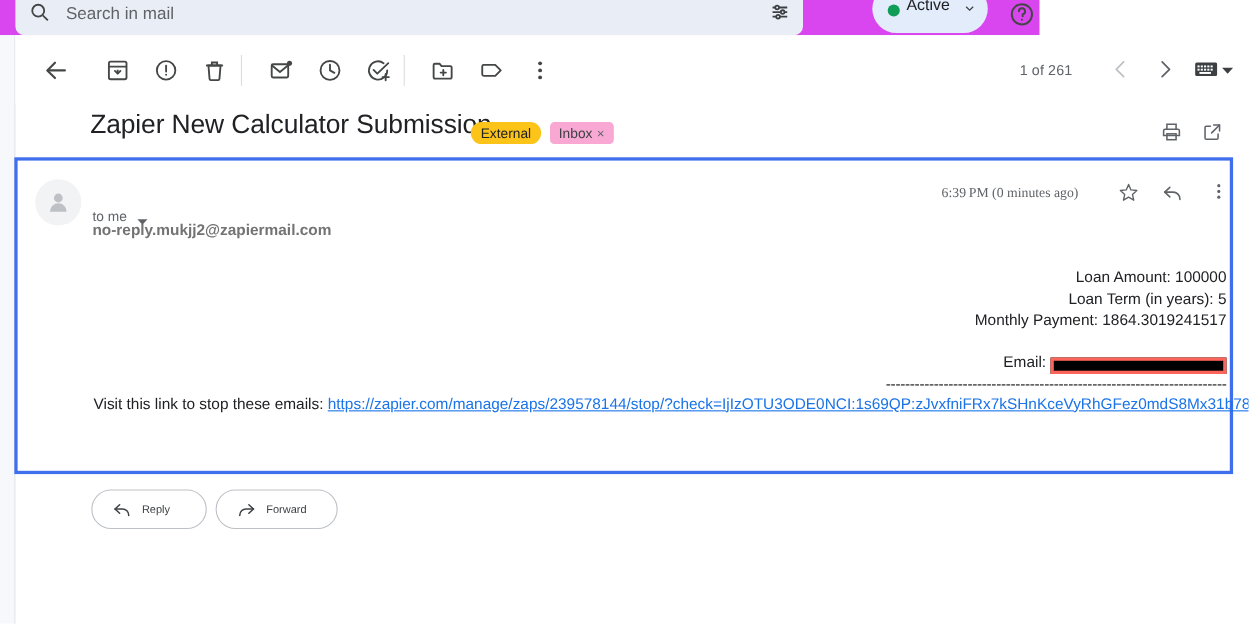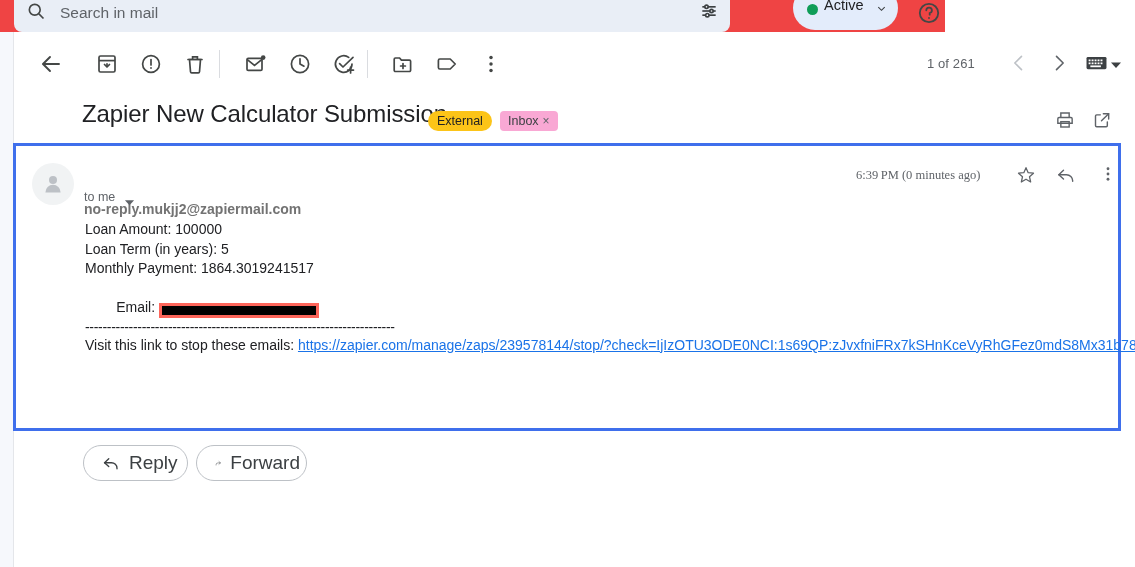--- a/index.html
+++ b/index.html
@@ -15,21 +15,21 @@
   #app {
     position: relative;
     width: 1135px; height: 567px;
     background: #ffffff;
   }
 
   
   .topbar {
     position: absolute; top: 0; left: 0;
     width: 945px; height: 32px;
-    background: #ef4444;
+    background: #d946ef;
     overflow: hidden;
   }
   .search-pill {
     position: absolute; left: 14px; top: -14px;
     width: 716px; height: 46px;
     background: #e9eef6;
     border-radius: 8px;
   }
   .search-icon {
     position: absolute; left: 12px; top: 15px;
@@ -234,22 +234,23 @@
     position: absolute; left: 1040px; top: 19px;
     width: 20px; height: 20px; color: #5f6368;
   }
   .msg-more {
     position: absolute; left: 1083px; top: 19px;
     width: 18px; height: 18px; color: #5f6368;
   }
 
   
   .body-wrap {
-    position: absolute; left: 69px; top: 74px;
+    position: absolute; left: 69px; top: 96px;
     width: 1030px;
+    text-align: right;
   }
   .body-line {
     font-family: "Liberation Sans", sans-serif;
     font-size: 14px;
     line-height: 19.6px;
     color: #202124;
     white-space: pre;
   }
   .email-line {
     position: relative;
@@ -285,21 +286,21 @@
 
   
   .action-btn {
     position: absolute; top: 445px;
     height: 36px;
     border: 1px solid #bdc1c6;
     border-radius: 18px;
     background: #ffffff;
     color: #3c4043;
     font-family: "Liberation Sans", sans-serif;
-    font-size: 19px;
+    font-size: 10px;
     cursor: pointer;
     display: flex; align-items: center;
   }
   .btn-reply   { left: 83px;  width: 105px; padding-left: 18px; }
   .btn-forward { left: 196px; width: 111px; padding-left: 18px; }
   .action-btn svg { width: 18px; height: 18px; margin-right: 9px; color: #3c4043; }
 </style>
 </head>
 <body>
 

